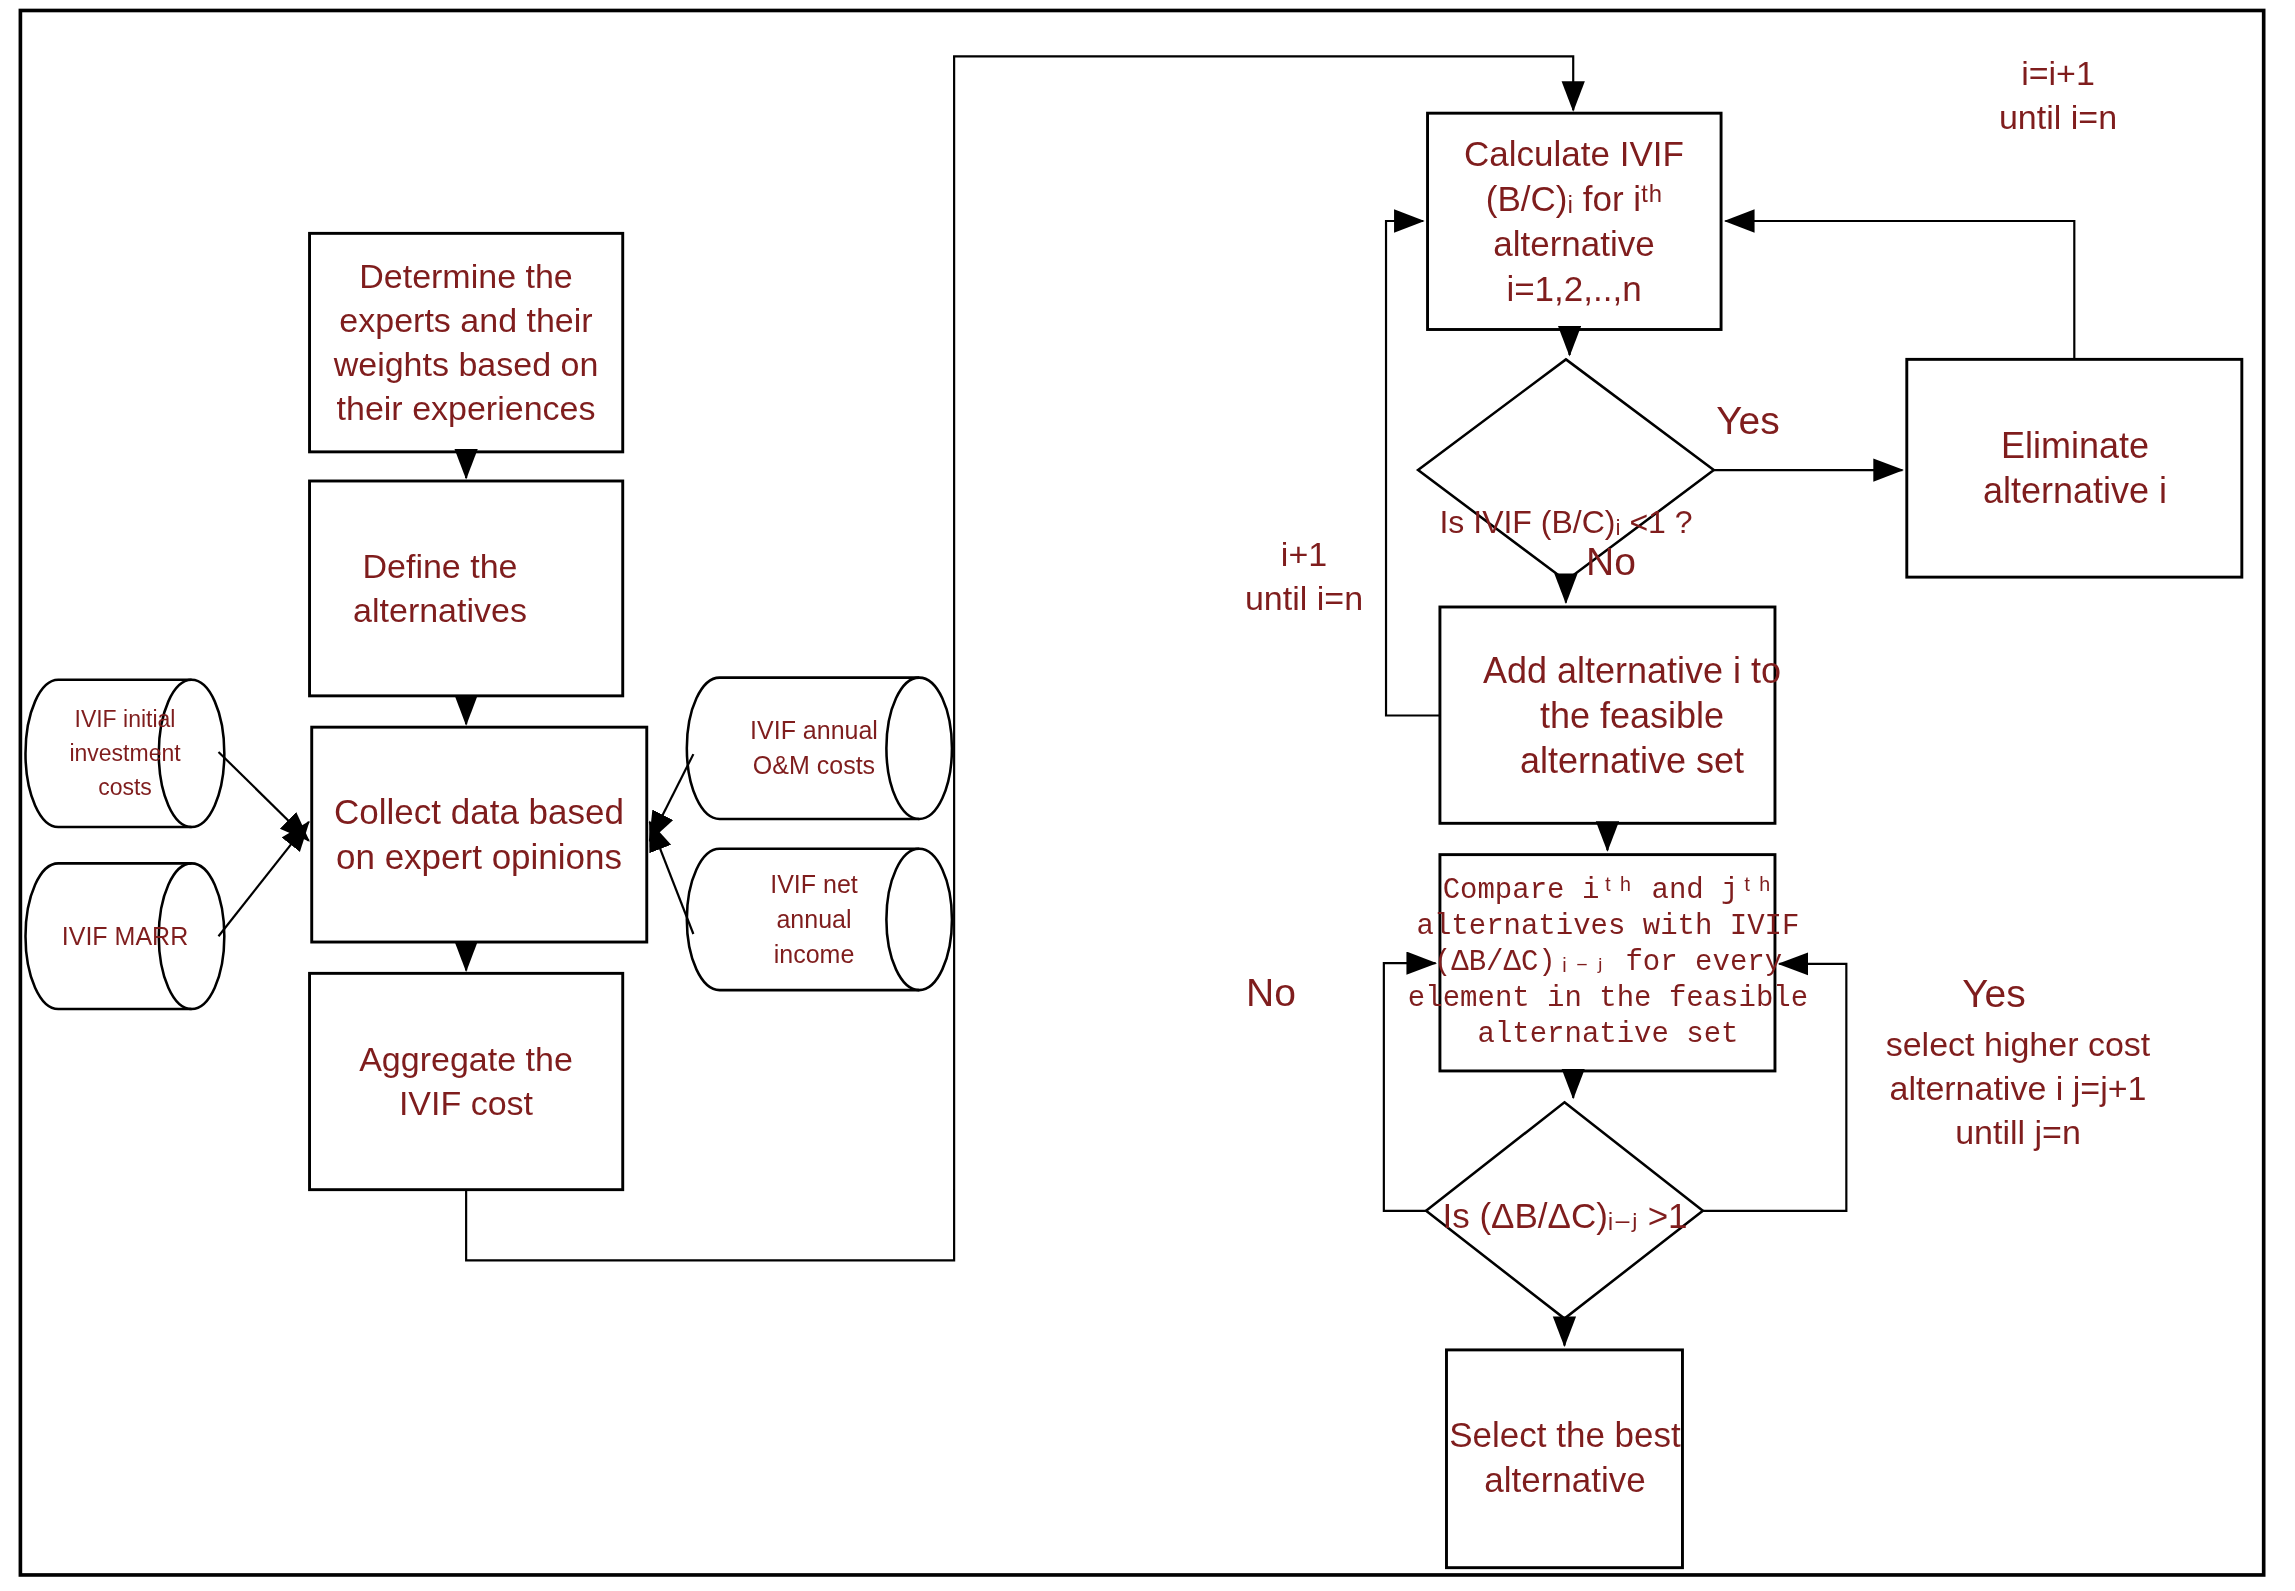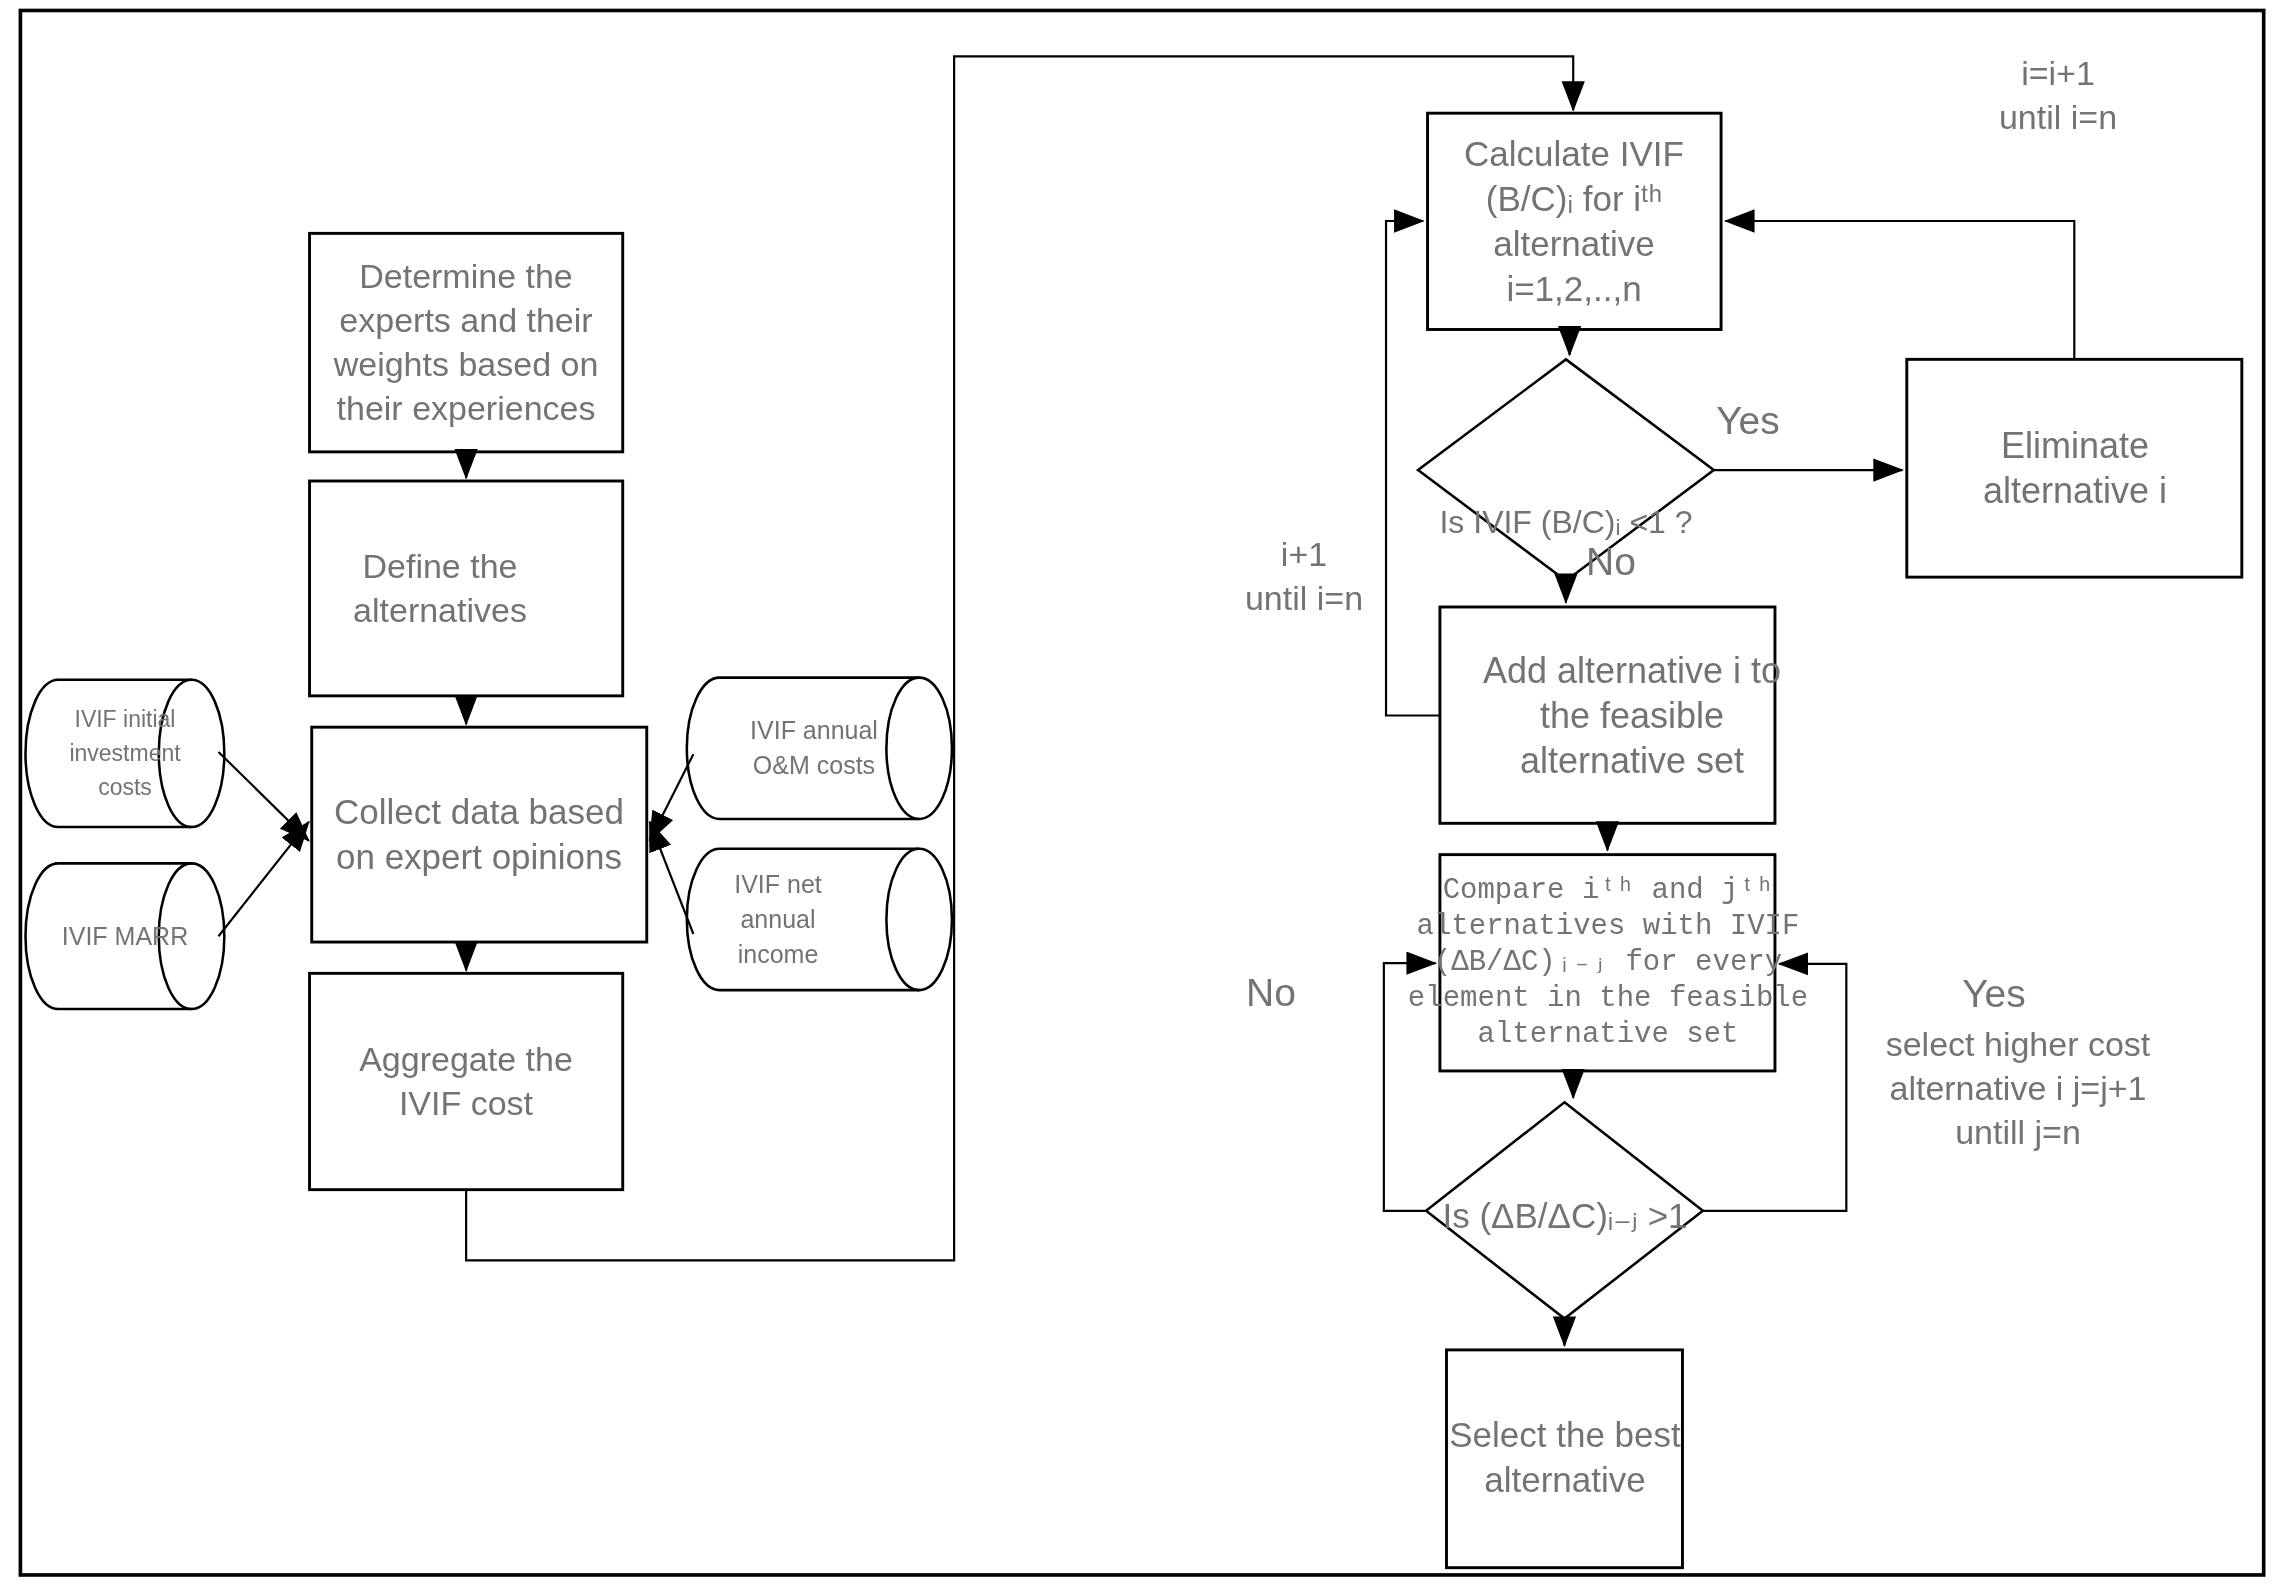--- a/index.html
+++ b/index.html
@@ -1,21 +1,21 @@
 <!DOCTYPE html>
 <html style="font-size:11.7px"><head>
 <meta charset="utf-8">
 <style>
   html,body{margin:0;padding:0;background:#ffffff;}
   body{width:2295px;height:1592px;position:relative;
        font-family:"Liberation Sans","DejaVu Sans",sans-serif;color:#000;}
   #stage{position:absolute;left:0;top:0;width:2295px;height:1592px;background:#fff;}
   svg{position:absolute;left:0;top:0;}
   .t{position:absolute;transform:translate(-50%,-50%);text-align:center;
-     white-space:pre-line;color:#737373;}
+     white-space:pre-line;color:#7f1d1d;}
   .f46{font-size:34px;line-height:44px;}
   .f48{font-size:35px;line-height:45px;}
   .f50{font-size:36px;line-height:45px;}
   .f40{font-size:29px;line-height:36px;}
   .f44{font-size:32px;line-height:38px;}
   .f54{font-size:39px;line-height:42px;}
   .f34{font-size:25px;line-height:35px;}
   .f32{font-size:23px;line-height:34px;}
 </style>
 </head>
@@ -100,21 +100,21 @@
 on expert opinions</div>
 <div class="t f46" style="left:466px;top:1081px;">Aggregate the
 IVIF cost</div>
 
 <div class="t f32" style="left:125px;top:753px;">IVIF initial
 investment
 costs</div>
 <div class="t f34" style="left:125px;top:936px;">IVIF  MARR</div>
 <div class="t f34" style="left:814px;top:748px;">IVIF annual
 O&amp;M costs</div>
-<div class="t f34" style="left:778px;top:919px;">IVIF net
+<div class="t f34" style="left:814px;top:919px;">IVIF net
 annual
 income</div>
 
 <div class="t f48" style="left:1574px;top:221px;text-align:center;">Calculate IVIF
 (B/C)ᵢ for iᵗʰ
 alternative
 i=1,2,..,n</div>
 <div class="t f44" style="left:1566px;top:474px;margin-top:48px;">Is IVIF (B/C)ᵢ &lt;1 ?</div>
 <div class="t f50" style="left:2075px;top:468px;">Eliminate
 alternative i</div>

